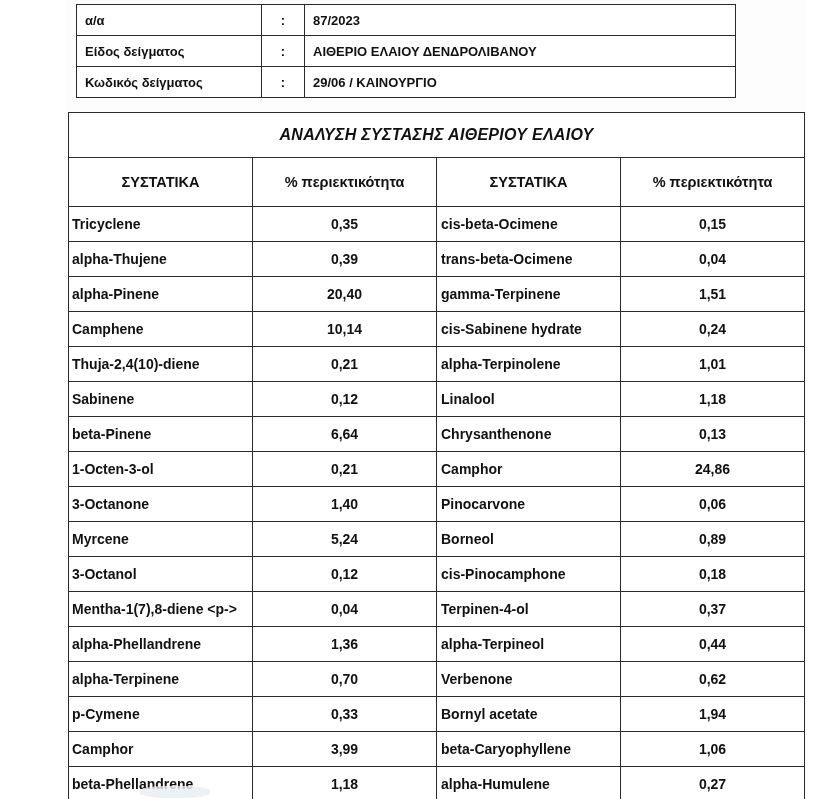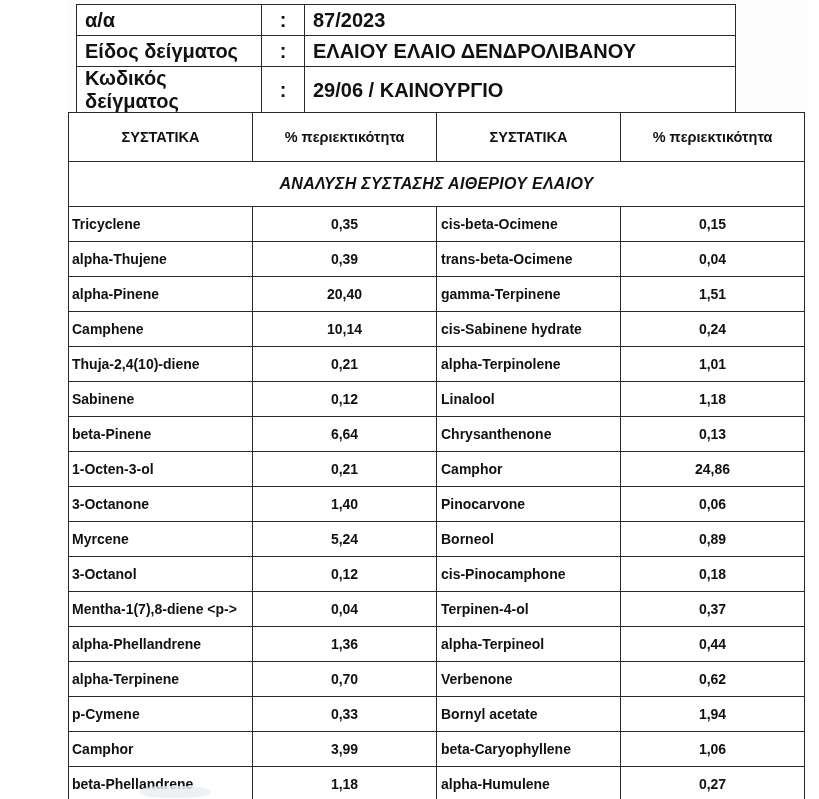--- a/index.html
+++ b/index.html
@@ -29,21 +29,21 @@
     left: 76px;
     top: 4px;
     width: 660px;
     border-collapse: collapse;
     table-layout: fixed;
   }
   .info-table td {
     border: 1px solid #2a2a2a;
     height: 30px;
     padding: 0 8px;
-    font-size: 20px;
+    font-size: 13px;
     font-weight: bold;
     vertical-align: middle;
     background: #ffffff;
   }
   .info-label { width: 168px; }
   .info-colon { width: 26px; text-align: center; }
   .info-value { }
 
   
   .analysis-wrap {
@@ -129,48 +129,48 @@
   <table class="info-table">
     <tbody>
       <tr>
         <td class="info-label">α/α</td>
         <td class="info-colon">:</td>
         <td class="info-value">87/2023</td>
       </tr>
       <tr>
         <td class="info-label">Είδος δείγματος</td>
         <td class="info-colon">:</td>
-        <td class="info-value">ΕΛΑΙΟΥ ΕΛΑΙΟ ΔΕΝΔΡΟΛΙΒΑΝΟΥ</td>
+        <td class="info-value">ΑΙΘΕΡΙΟ ΕΛΑΙΟΥ ΔΕΝΔΡΟΛΙΒΑΝΟΥ</td>
       </tr>
       <tr>
         <td class="info-label">Κωδικός δείγματος</td>
         <td class="info-colon">:</td>
         <td class="info-value">29/06 / ΚΑΙΝΟΥΡΓΙΟ</td>
       </tr>
     </tbody>
   </table>
 
   <div class="analysis-wrap">
     <table class="analysis">
       <colgroup>
         <col class="col-name">
           <col class="col-pct">
           <col class="col-name">
           <col class="col-pct">
       </colgroup>
       <thead>
         <tr>
+          <th class="title-cell" colspan="4">ΑΝΑΛΥΣΗ ΣΥΣΤΑΣΗΣ ΑΙΘΕΡΙΟΥ ΕΛΑΙΟΥ</th>
+        </tr>
+        <tr>
           <th class="hdr">ΣΥΣΤΑΤΙΚΑ</th>
           <th class="hdr">% περιεκτικότητα</th>
           <th class="hdr">ΣΥΣΤΑΤΙΚΑ</th>
           <th class="hdr">% περιεκτικότητα</th>
         </tr>
-        <tr>
-          <th class="title-cell" colspan="4">ΑΝΑΛΥΣΗ ΣΥΣΤΑΣΗΣ ΑΙΘΕΡΙΟΥ ΕΛΑΙΟΥ</th>
-        </tr>
       </thead>
       <tbody id="analysis-body">
           <tr>
             <td class="cell-name">Tricyclene</td>
             <td class="cell-pct">0,35</td>
             <td class="cell-name left-pad-more">cis-beta-Ocimene</td>
             <td class="cell-pct">0,15</td>
           </tr>
           <tr>
             <td class="cell-name">alpha-Thujene</td>

